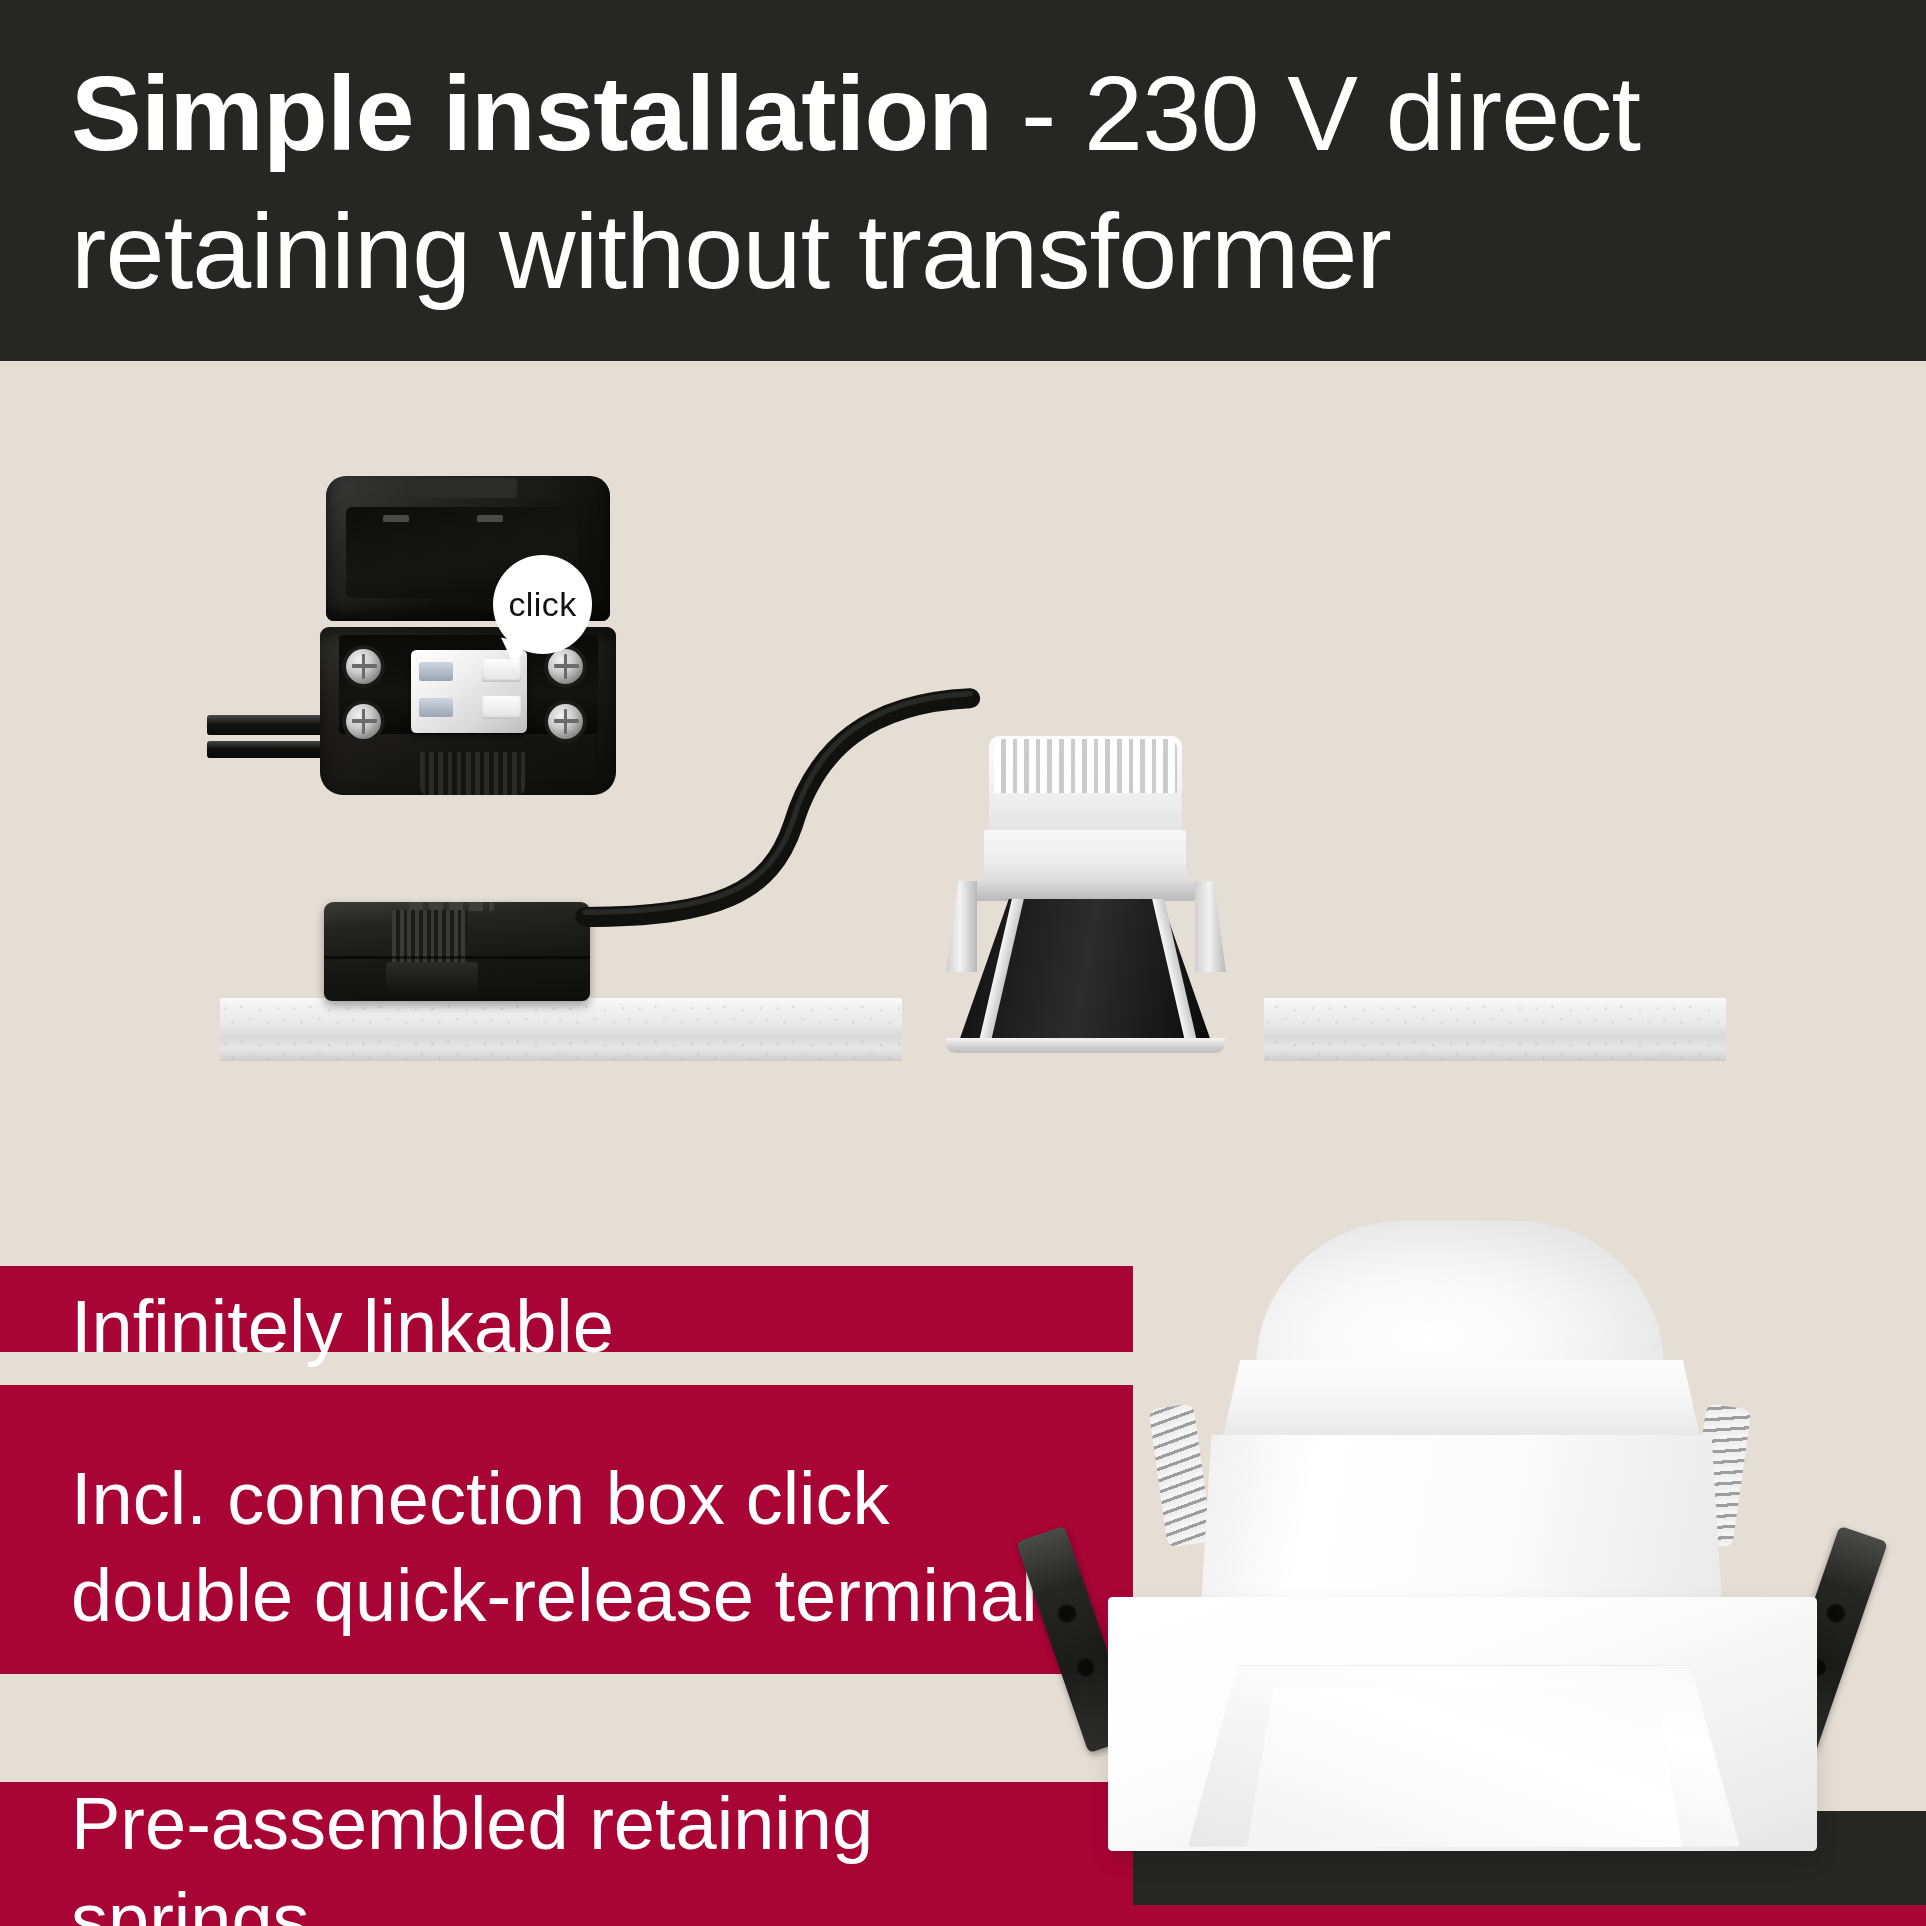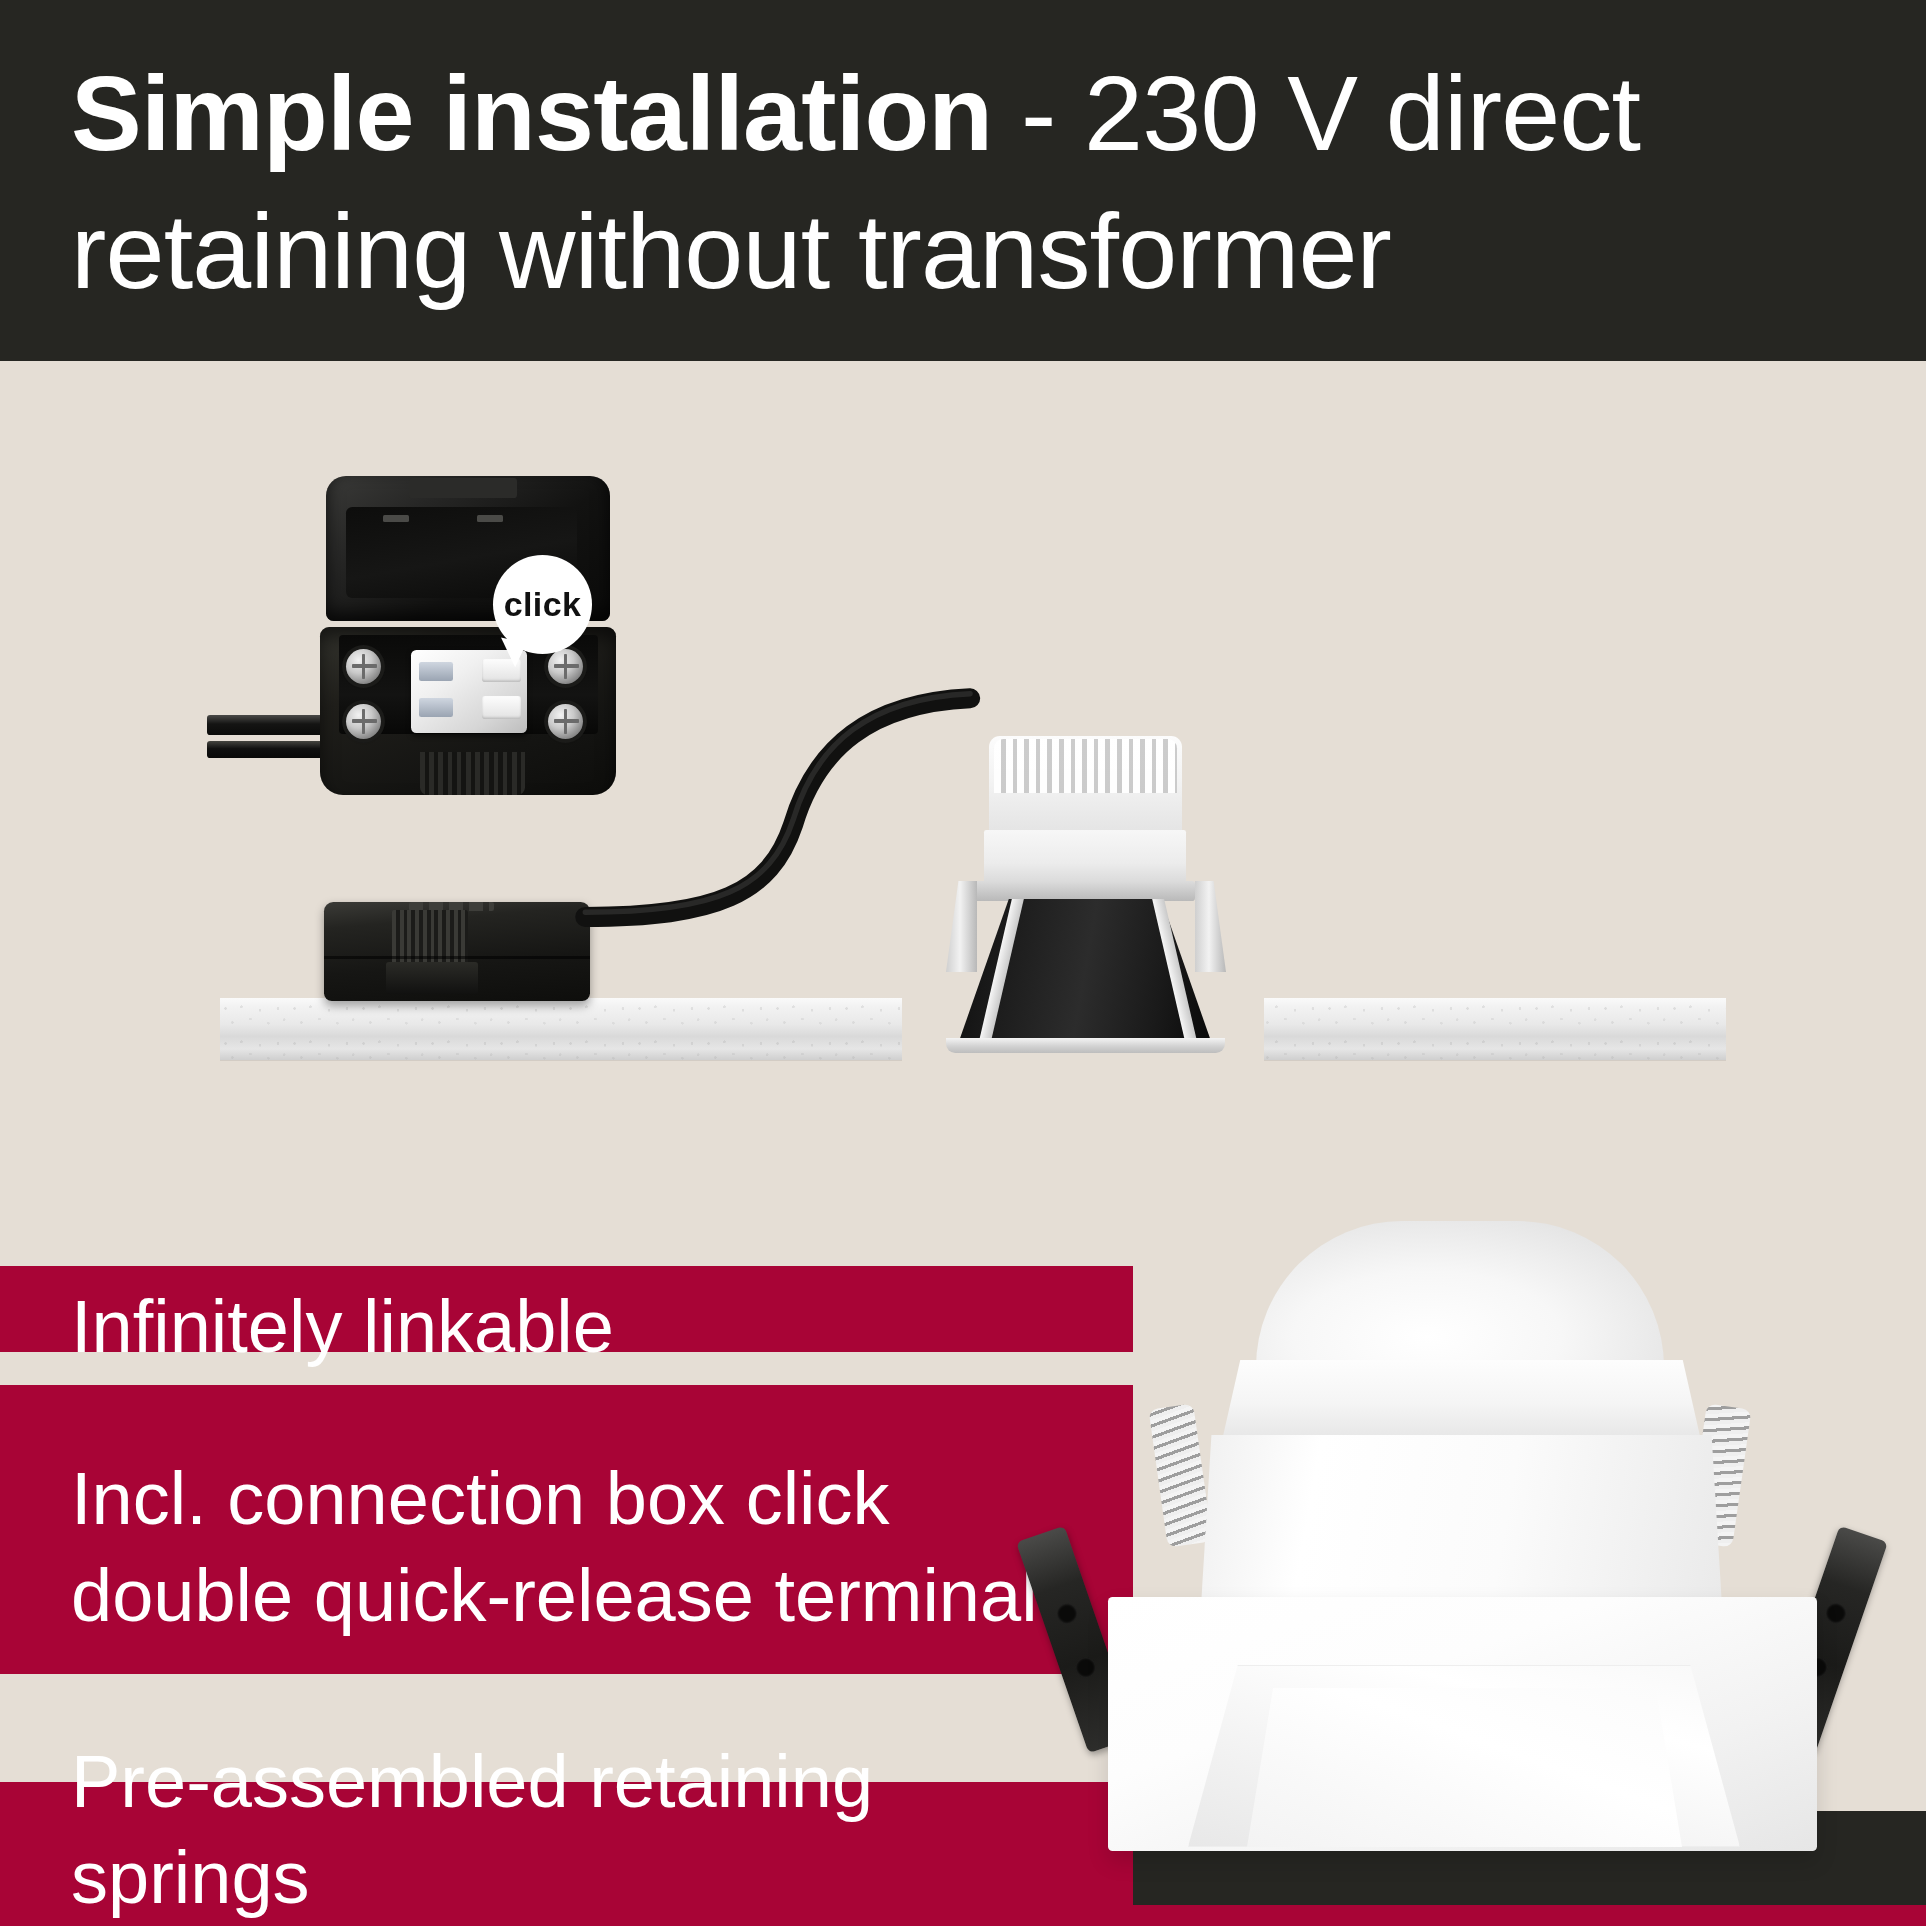--- a/index.html
+++ b/index.html
@@ -158,21 +158,21 @@
     position: absolute; left: 4.6px; bottom: -12.3px;
     width: 0; height: 0;
     border-left: 20px solid transparent;
     border-right: 6.2px solid transparent;
     border-top: 26px solid #FFFFFF;
     transform: rotate(12deg);
   }
   #click-label {
     position: relative; z-index: 2;
     font-family: "Liberation Sans Narrow","Liberation Sans",sans-serif;
-    font-size: 34px; font-weight: 700; color: #111111; letter-spacing: 0.4px;
+    font-size: 34px; font-weight: 400; color: #111111; letter-spacing: 0.4px;
   }
 
   
   #driver-box {
     position: absolute; left: 324px; top: 902px;
     width: 266px; height: 99px;
     background: linear-gradient(175deg,#3b3b37 0%,#242421 22%,#161614 60%,#0e0e0c 100%);
     border-radius: 9.2px 9.2px 7.7px 7.7px;
     box-shadow: 0 4.6px 9.2px rgba(0,0,0,.35);
   }
@@ -269,21 +269,21 @@
   }
   .banner-text {
     color: #FFFFFF;
     font-family: "Liberation Sans Narrow","Liberation Sans",sans-serif;
     font-size: 74px; font-weight: normal; line-height: 1.30;
     white-space: pre-line;
     margin-top: 36px;
   }
   #banner-1 { top: 1266px; width: 1133px; height: 86px; }
   #banner-2 { top: 1385px; width: 1133px; height: 289px; }
-  #banner-3 { top: 1782px; width: 1133px; height: 144px; justify-content: flex-end; }
+  #banner-3 { top: 1782px; width: 1133px; height: 144px; }
 
   
   #bottom-dark {
     position: absolute; left: 1133px; top: 1811px;
     width: 794px; height: 94px;
     background: #262622;
     z-index: 3;
   }
   #bottom-red {
     position: absolute; left: 1133px; top: 1905px;

